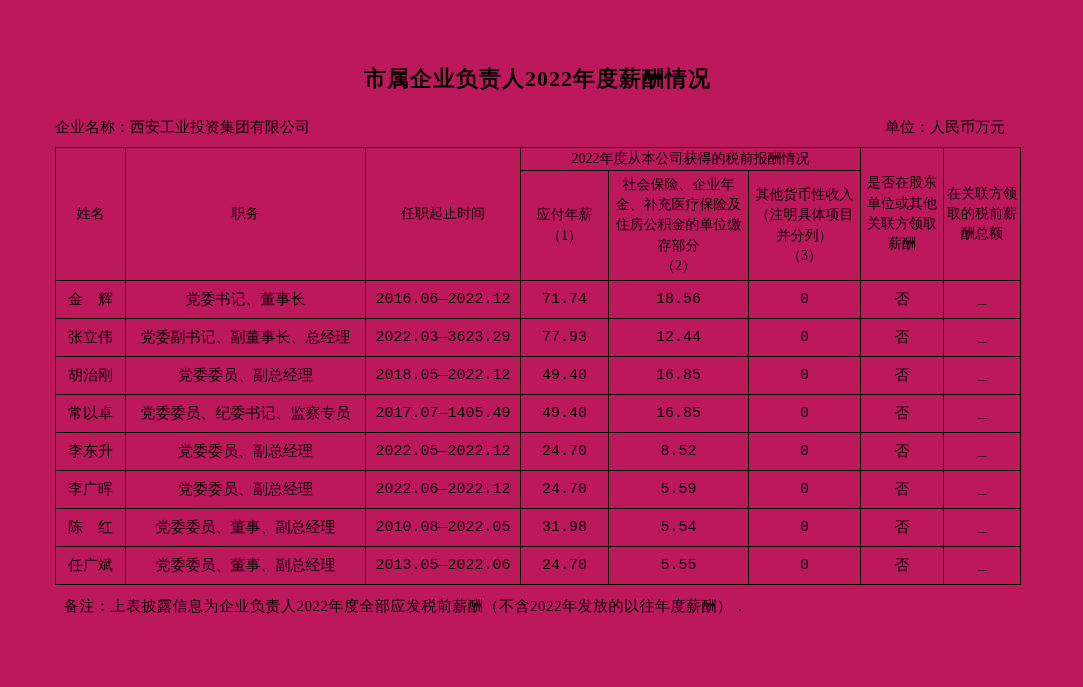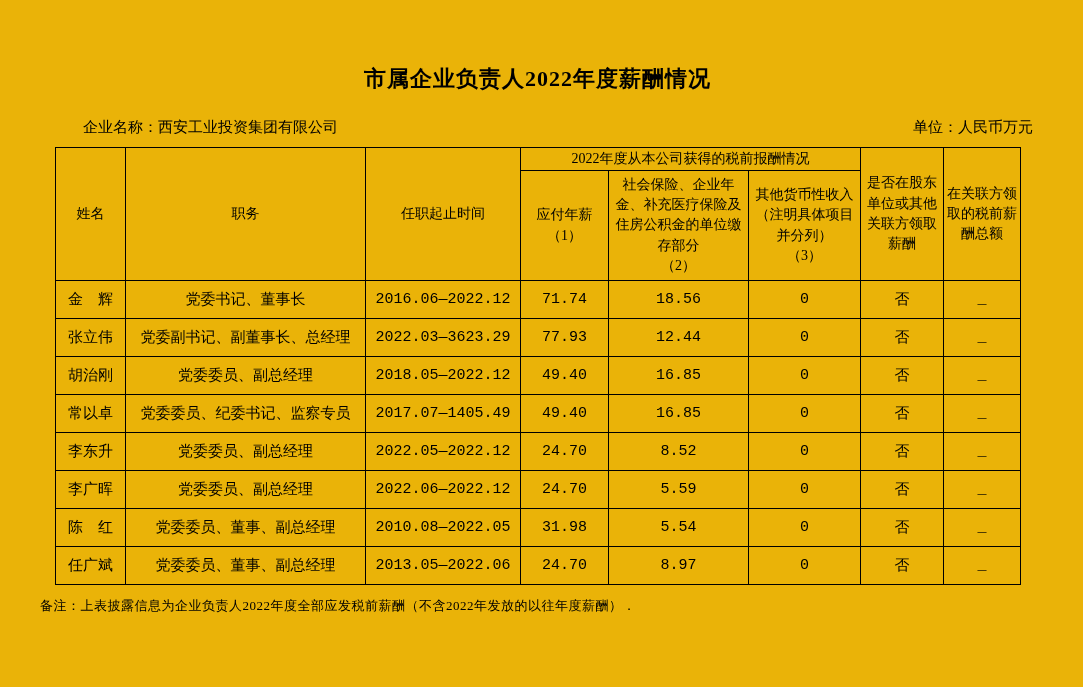--- a/index.html
+++ b/index.html
@@ -1,46 +1,46 @@
 <!DOCTYPE html>
 <html><head>
 <meta charset="utf-8">
 <style>
   html,body{margin:0;padding:0;}
   body{
     width:1083px;height:687px;background:#ffffff;color:#000000;
     font-family:"Liberation Serif","DejaVu Serif",serif;
     overflow:hidden;position:relative;
   }
-  .doc{position:relative;width:1083px;height:687px;background:#eab308;}
+  .doc{position:relative;width:1083px;height:687px;background:#be185d;}
   .title{
     position:absolute;top:64px;left:55px;width:965px;margin:0;
     text-align:center;font-size:22px;font-weight:bold;letter-spacing:1px;
   }
   .meta{
     position:absolute;top:118px;left:55px;width:950px;
-    display:flex;justify-content:space-between;font-size:15px;margin-left:28px;
+    display:flex;justify-content:space-between;font-size:15px;
   }
   table.salary{
     position:absolute;top:147px;left:55px;width:965px;
     border-collapse:collapse;table-layout:fixed;
   }
   table.salary td{
     border:1px solid #000;text-align:center;vertical-align:middle;
     font-size:14px;padding:0 2px;box-sizing:border-box;
     white-space:pre-line;line-height:1.45;
   }
   tr.hdr-top{height:23px;}
   tr.hdr-sub{height:110px;}
   tr.data{height:38px;}
   tr.data td{font-size:15px;white-space:normal;}
   td.num{font-family:Liberation Mono, monospace;font-size:14px;}
   .note{
-    position:absolute;top:597px;left:40px;width:965px;
-    font-size:13px;letter-spacing:0.5px;font-family:Liberation Serif, serif;
+    position:absolute;top:597px;left:64px;width:965px;
+    font-size:15px;letter-spacing:0.5px;font-family:Liberation Serif, serif;
   }
 </style>
 </head>
 <body>
 
 <div class="doc">
 
   <h1 class="title">市属企业负责人2022年度薪酬情况</h1>
 
   <div class="meta">
@@ -146,21 +146,21 @@
         <td class="num">5.54</td>
         <td class="num">0</td>
         <td>否</td>
         <td class="num">_</td>
       </tr>
       <tr class="data">
         <td>任广斌</td>
         <td>党委委员、董事、副总经理</td>
         <td class="num">2013.05—2022.06</td>
         <td class="num">24.70</td>
-        <td class="num">8.97</td>
+        <td class="num">5.55</td>
         <td class="num">0</td>
         <td>否</td>
         <td class="num">_</td>
       </tr>
     </tbody>
   </table>
 
   <div class="note">备注：上表披露信息为企业负责人2022年度全部应发税前薪酬（不含2022年发放的以往年度薪酬）．</div>
 
 </div>

